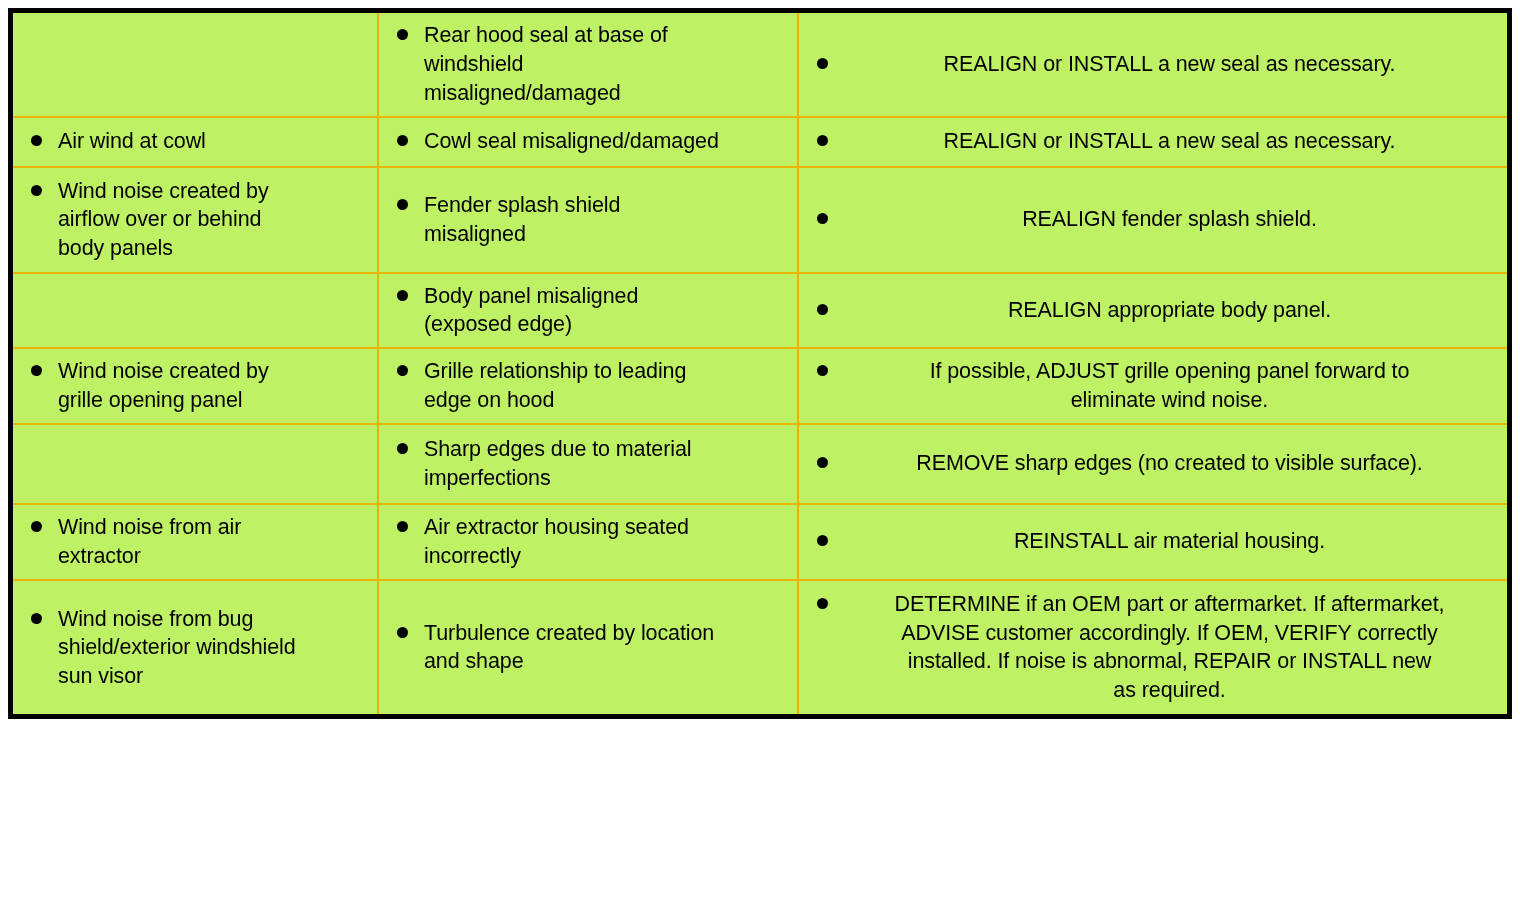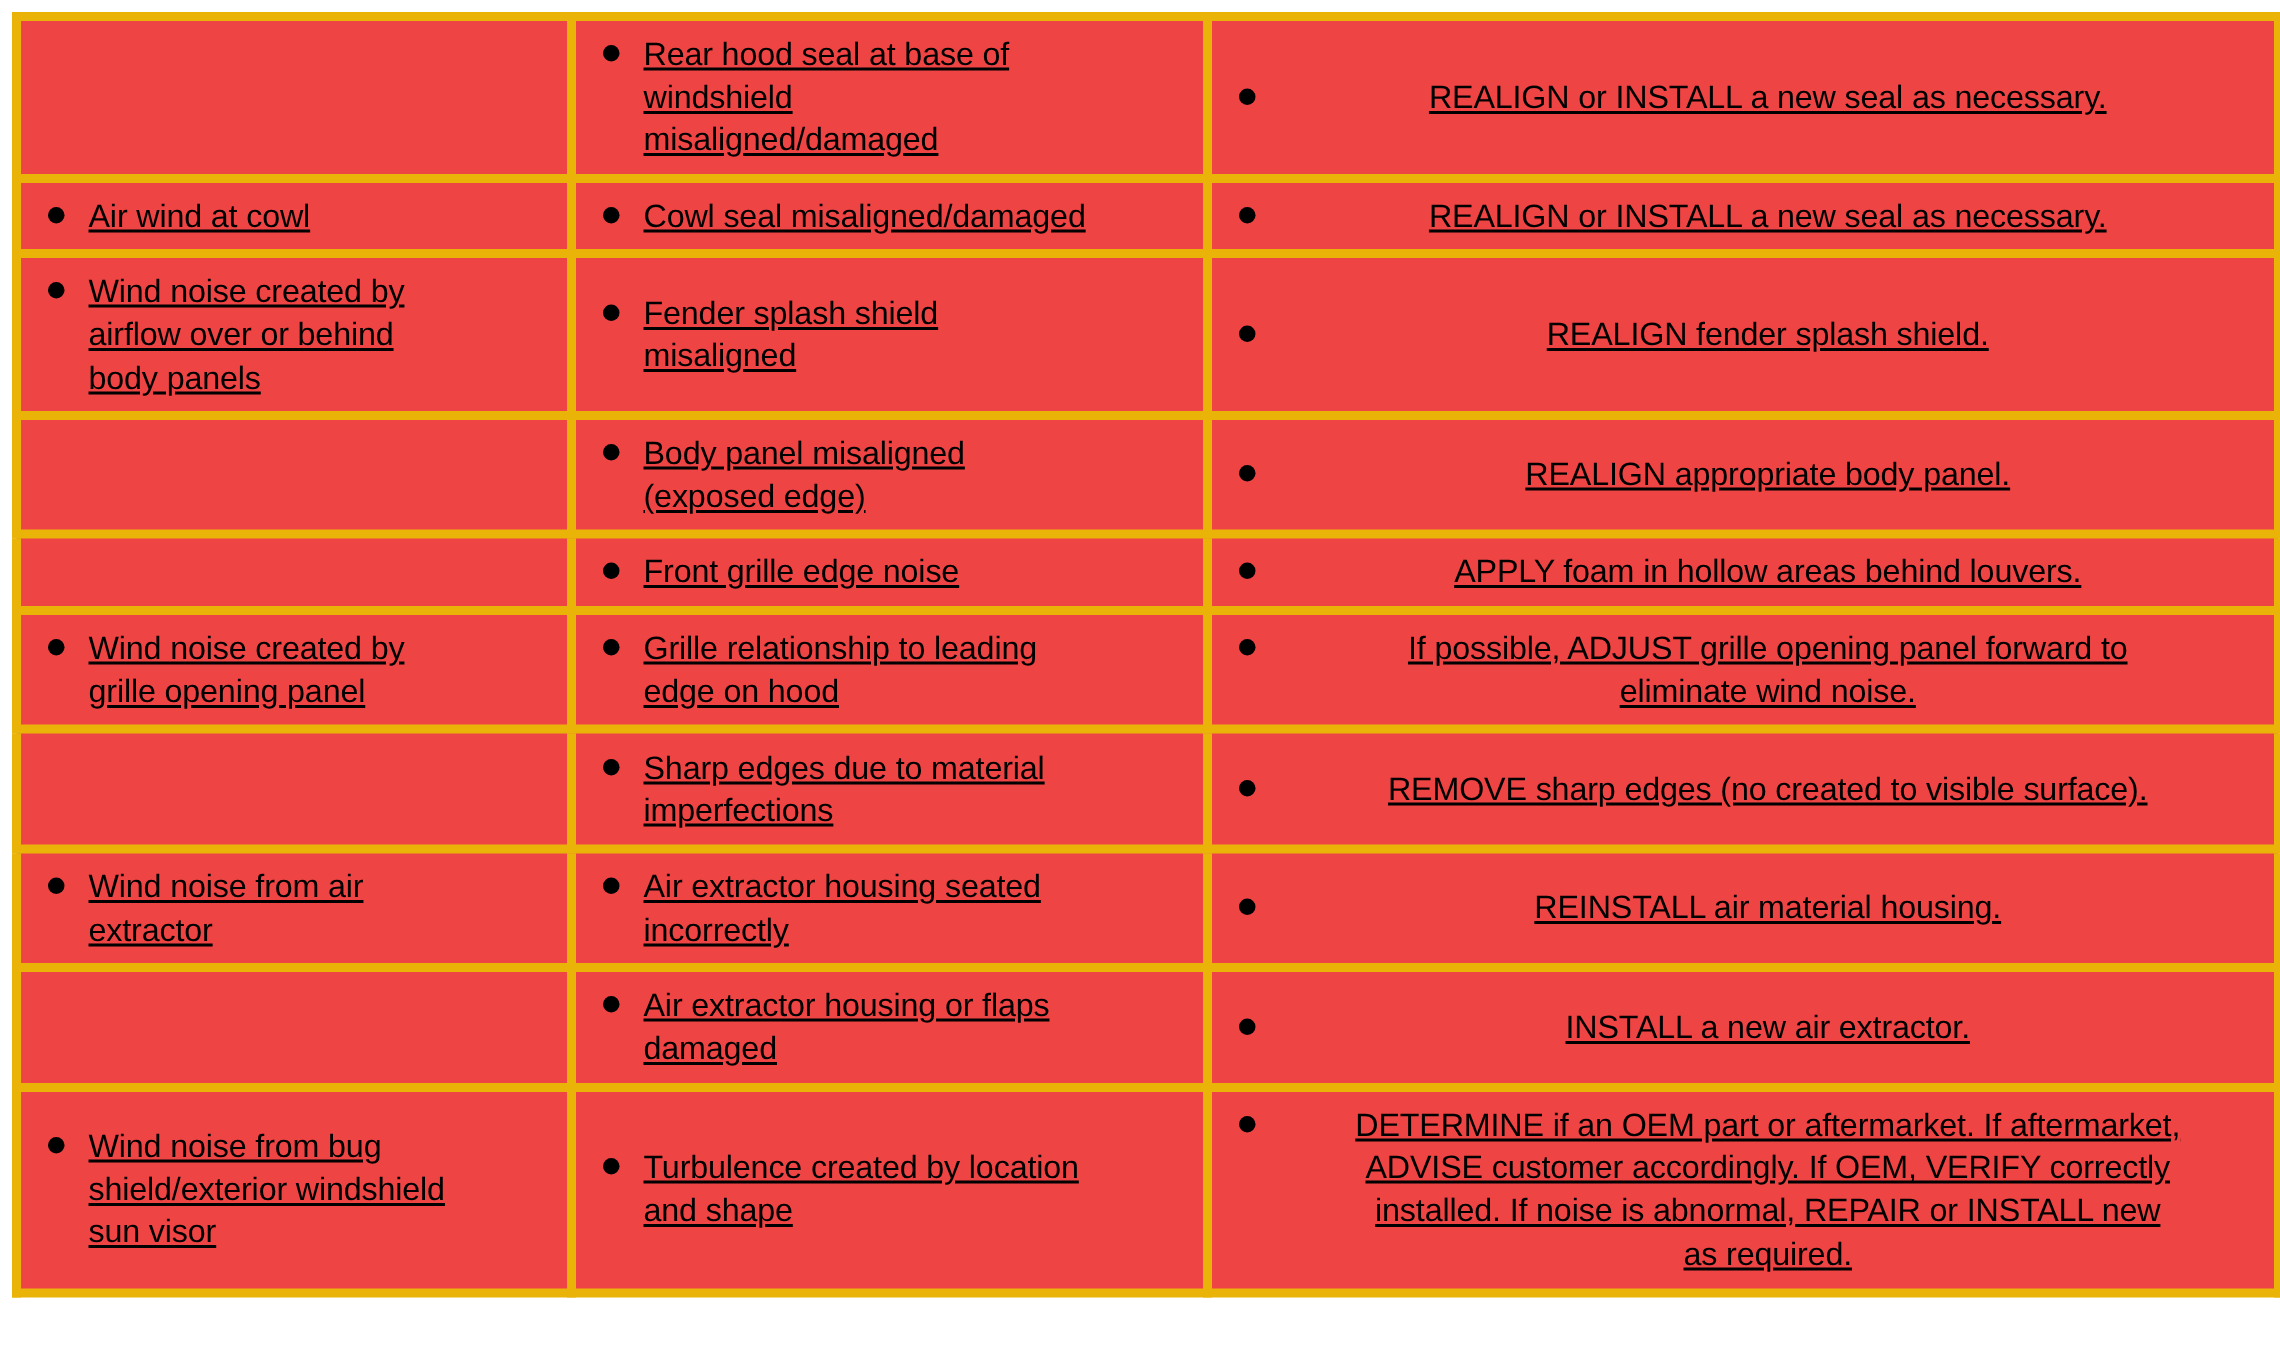--- a/index.html
+++ b/index.html
@@ -24,25 +24,24 @@
     position: absolute;
     left: 8px;
     top: 8px;
     width: 1500px;
     border-collapse: collapse;
     table-layout: fixed;
     border: 5px solid #000000;
     background: #ffffff;
   }
   table.diag-table td {
-    border: 6px solid #eab308;
+    border: 2px solid #eab308;
     vertical-align: middle;
     padding: 0;
-    background: #ef4444;
-    text-decoration: underline;
+    background: #bef264;
   }
   td.col-condition { width: 364px; }
   td.col-cause     { width: 418px; }
   td.col-action    { width: 708px; text-align: center; }
 
   .cellbox {
     display: flex;
     align-items: flex-start;
     padding: 8px 12px 8px 18px;
     box-sizing: border-box;
@@ -144,37 +143,20 @@
 (exposed edge)</span>
             </div>
           </td>
           <td class="col-action">
             <div class="cellbox">
               <span class="bullet"></span>
               <span class="celltext">REALIGN appropriate body panel.</span>
             </div>
           </td>
         </tr>
-        <tr style="height: 48px;">
-          <td class="col-condition empty-cell">
-            <div class="cellbox"></div>
-          </td>
-          <td class="col-cause">
-            <div class="cellbox">
-              <span class="bullet"></span>
-              <span class="celltext">Front grille edge noise</span>
-            </div>
-          </td>
-          <td class="col-action">
-            <div class="cellbox">
-              <span class="bullet"></span>
-              <span class="celltext">APPLY foam in hollow areas behind louvers.</span>
-            </div>
-          </td>
-        </tr>
         <tr style="height: 76px;">
           <td class="col-condition">
             <div class="cellbox">
               <span class="bullet"></span>
               <span class="celltext">Wind noise created by
 grille opening panel</span>
             </div>
           </td>
           <td class="col-cause">
             <div class="cellbox">
@@ -221,38 +203,20 @@
             <div class="cellbox">
               <span class="bullet"></span>
               <span class="celltext">Air extractor housing seated
 incorrectly</span>
             </div>
           </td>
           <td class="col-action">
             <div class="cellbox">
               <span class="bullet"></span>
               <span class="celltext">REINSTALL air material housing.</span>
-            </div>
-          </td>
-        </tr>
-        <tr style="height: 71px;">
-          <td class="col-condition empty-cell">
-            <div class="cellbox"></div>
-          </td>
-          <td class="col-cause">
-            <div class="cellbox">
-              <span class="bullet"></span>
-              <span class="celltext">Air extractor housing or flaps
-damaged</span>
-            </div>
-          </td>
-          <td class="col-action">
-            <div class="cellbox">
-              <span class="bullet"></span>
-              <span class="celltext">INSTALL a new air extractor.</span>
             </div>
           </td>
         </tr>
         <tr style="height: 137px;">
           <td class="col-condition">
             <div class="cellbox">
               <span class="bullet"></span>
               <span class="celltext">Wind noise from bug
 shield/exterior windshield
 sun visor</span>

